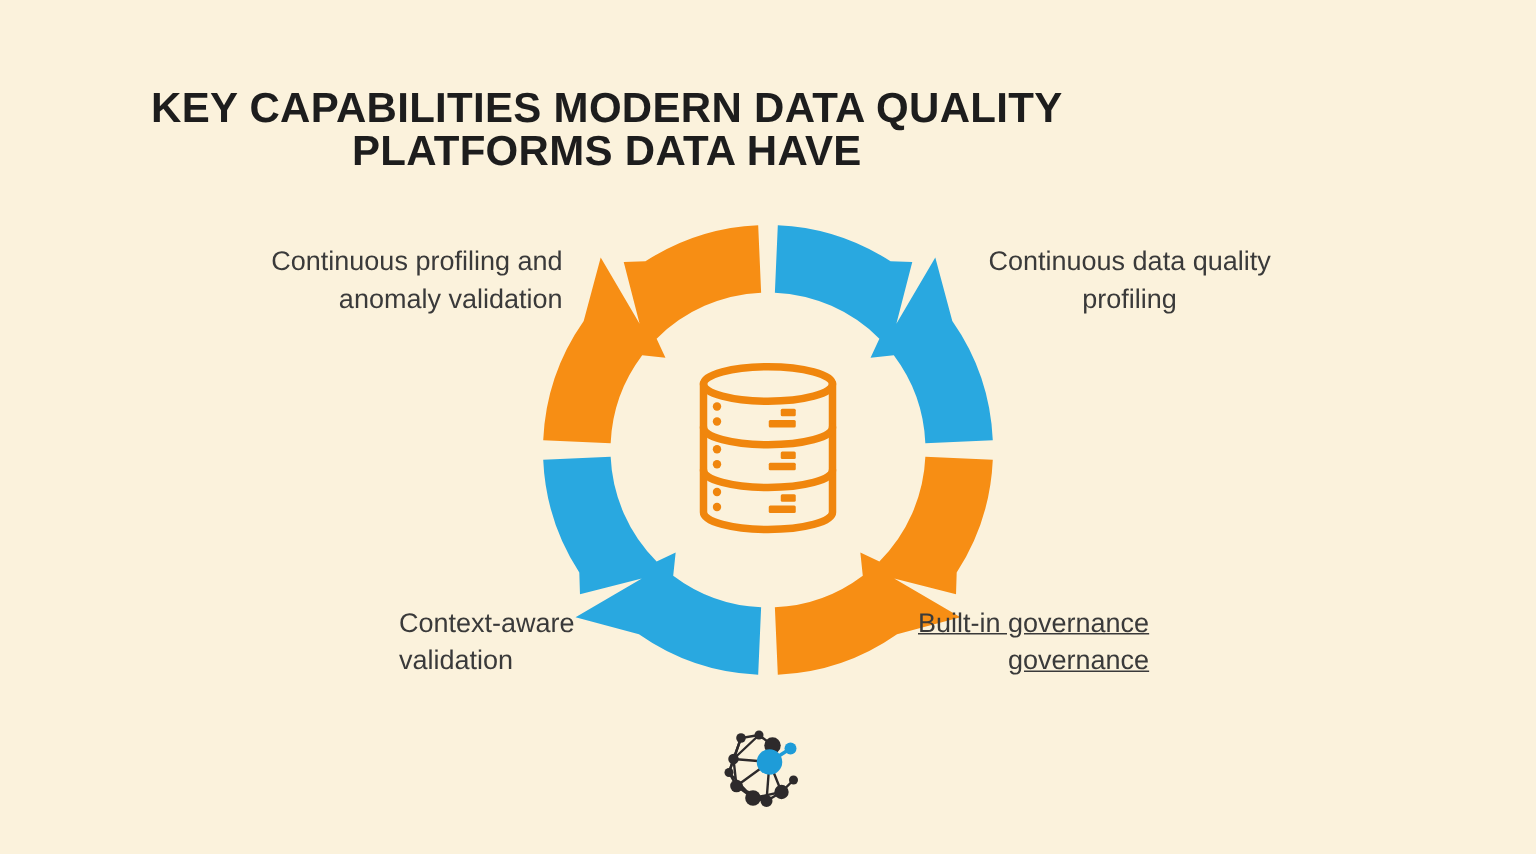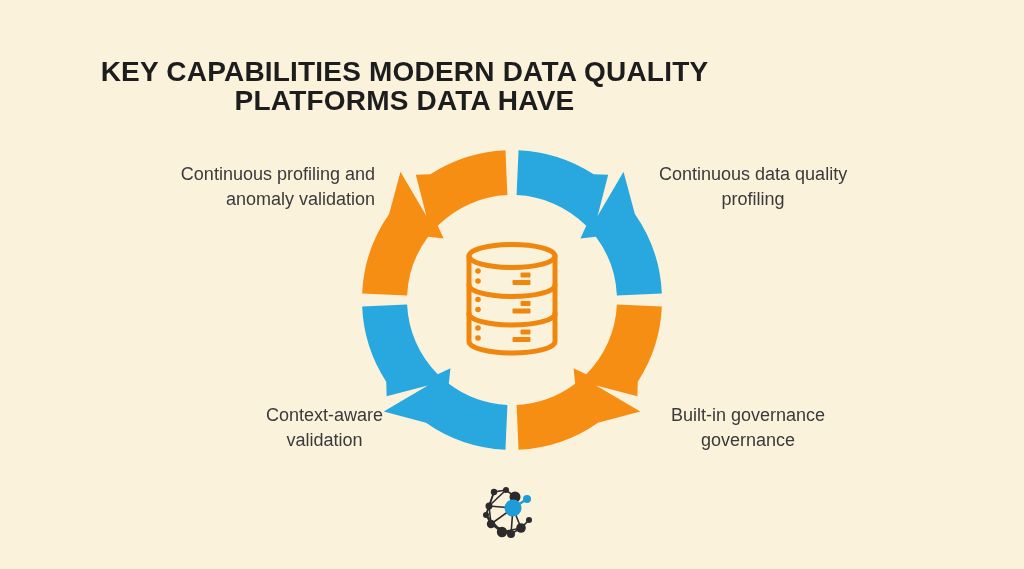--- a/index.html
+++ b/index.html
@@ -28,22 +28,22 @@
   }
   .db-stroke { fill: none; stroke: var(--icon-orange, #F0860D); stroke-width: 5; stroke-linecap: round; }
   .db-fill   { fill: var(--icon-orange, #F0860D); }
   .label {
     position: absolute;
     font-size: 18px; line-height: 25px;
     color: var(--label-text, #3A3A3A);
   }
   .label-tl { right: 649px; top: 162px; text-align: right; }
   .label-tr { left: 646px;  top: 162px; text-align: center; margin-left: 13px; }
-  .label-bl { right: 641px; top: 403px; text-align: center; }
-  .label-br { left: 671px;  top: 403px; text-align: center; }
+  .label-bl { right: 641px; top: 403px; text-align: left; }
+  .label-br { left: 612px;  top: 403px; text-align: right; text-decoration: underline; }
   .logo-svg {
     position: absolute; left: 479px; top: 481px;
     width: 64px; height: 64px;
   }
   .logo-edge { stroke: var(--logo-dark, #2D2A2B); stroke-width: 1.6; fill: none; }
   .logo-node { fill: var(--logo-dark, #2D2A2B); }
   .logo-blue-fill { fill: var(--logo-blue, #1E9CD8); }
   .logo-blue-edge { stroke: var(--logo-blue, #1E9CD8); stroke-width: 2.4; fill: none; }
 </style>
 </head>

